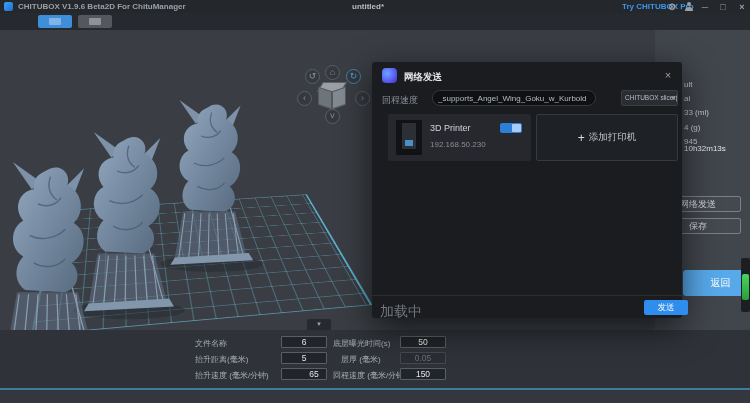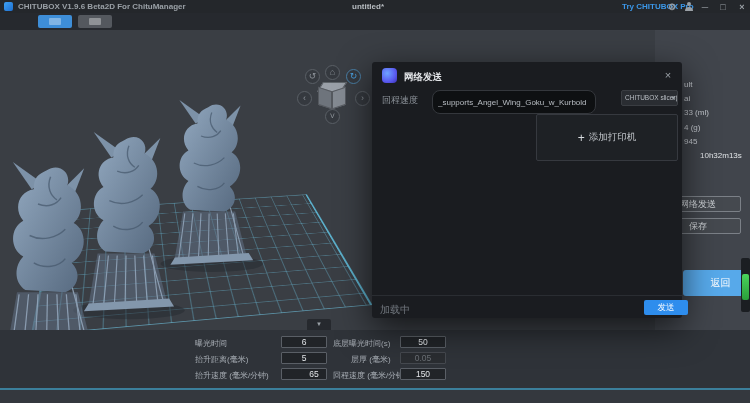--- a/index.html
+++ b/index.html
@@ -64,21 +64,21 @@
 
   
   .dialog { position:absolute; left:372px; top:62px; width:310px; height:256px; background:#1a1c20;
             border-radius:3px; box-shadow:0 10px 34px rgba(0,0,0,.65); z-index:10; }
   .dlg-icon { position:absolute; left:10px; top:6px; width:15px; height:15px; border-radius:4px;
               background:radial-gradient(circle at 35% 35%, #6ea4ff, #5a5af0 60%, #3a2fb0); }
   .dlg-title { position:absolute; left:32px; top:9px; font-size:9.5px; font-weight:bold; color:#e8eaed; }
   .dlg-close { position:absolute; left:288px; top:5px; width:16px; height:16px; color:#9aa0a6; font-size:11px;
                text-align:center; line-height:16px; }
   .dlg-file-label { position:absolute; left:10px; top:32px; font-size:9px; color:#8d939a; }
-  .dlg-file-input { position:absolute; left:60px; top:28px; width:164px; height:24px; background:#0e1012;
+  .dlg-file-input { position:absolute; left:60px; top:28px; width:164px; height:16px; background:#0e1012;
                border:1px solid #34373c; border-radius:8px; color:#b8bdc3; font-size:8px; padding:0 5px;
                font-family:"Liberation Sans", sans-serif; }
   .dlg-format { position:absolute; left:249px; top:28px; width:57px; height:16px; background:#2a2d32;
                border:1px solid #3a3d42; border-radius:2px; color:#b9bec4; font-size:6.5px; line-height:14px;
                padding-left:3px; white-space:nowrap; overflow:hidden; }
   .dlg-format .caret { position:absolute; right:2px; top:0; font-size:7px; color:#9aa0a6; }
 
   .printer-card { position:absolute; left:16px; top:52px; width:143px; height:47px; background:#26282d; border-radius:2px; }
   .printer-thumb { position:absolute; left:8px; top:6px; width:26px; height:35px; background:#101215; border-radius:1px; overflow:hidden; }
   .printer-thumb .pt-body { position:absolute; left:6px; top:3px; width:14px; height:26px; background:#2c2f35; border-radius:1px; }
@@ -87,21 +87,21 @@
   .printer-toggle { position:absolute; left:112px; top:9px; width:22px; height:10px; background:#2d7fd6; border-radius:2px; }
   .printer-toggle .knob { position:absolute; right:1px; top:1px; width:9px; height:8px; background:#a8cdf2; border-radius:1px; }
   .printer-ip { position:absolute; left:42px; top:26px; font-size:8px; color:#878d94; }
 
   .add-card { position:absolute; left:164px; top:52px; width:142px; height:47px; background:#1e2125;
               border:1px solid #36393f; border-radius:2px; display:flex; align-items:center; justify-content:center;
               color:#c3c7cc; font-size:9.5px; gap:4px; }
   .add-card .plus { font-size:12px; color:#d8dbdf; }
 
   .dlg-footer { position:absolute; left:0; top:233px; width:310px; height:23px; border-top:1px solid #2a2d32; }
-  .dlg-foot-link { position:absolute; left:8px; top:7px; font-size:10px; color:#70767d; }
+  .dlg-foot-link { position:absolute; left:8px; top:7px; font-size:14px; color:#70767d; }
   .dlg-send { position:absolute; left:272px; top:4px; width:44px; height:15px; background:#2e8ded; border-radius:2px;
               color:#fff; font-size:8.5px; text-align:center; line-height:15px; }
 
   
   .params { position:absolute; left:0; top:330px; width:750px; height:58px; background:#2f3339; z-index:6; }
   .p-label { position:absolute; font-size:8px; color:#a7adb4; white-space:nowrap; }
   .p-input { position:absolute; width:46px; height:12px; background:#212428; border:1px solid #5a5f66;
              border-radius:1px; color:#e2e5e8; font-size:8.5px; text-align:center; font-family:"Liberation Sans", sans-serif; }
   .p-input.disabled { background:#2a2d31; color:#6b7076; border-color:#45494f; }
   .divider { position:absolute; left:0; top:388px; width:750px; height:2px; background:#3b7f9b; z-index:6; }
@@ -197,64 +197,75 @@
 
     <div class="collapse-tab">▼</div>
   </div>
 
   <div class="right-panel">
     <div class="rp-stat" style="top:50px;">ult</div>
     <div class="rp-stat" style="top:64px;">ai</div>
     <div class="rp-stat" style="top:78px;">33  (ml)</div>
     <div class="rp-stat" style="top:93px;">4  (g)</div>
     <div class="rp-stat" style="top:107px;">945</div>
-    <div class="rp-stat" style="top:121px; color:#e2e5e8;margin-left:16px;">10h32m13s</div>
+    <div class="rp-stat" style="top:114px; color:#e2e5e8;">10h32m13s</div>
     <div class="rp-btn" style="top:166px;">网络发送</div>
     <div class="rp-btn" style="top:188px;">保存</div>
     <div class="rp-back">返回</div>
     <div class="slider-track">
       <div class="slider-handle"></div>
     </div>
   </div>
 
   <div class="dialog">
     <div class="dlg-icon"></div>
     <div class="dlg-title">网络发送</div>
     <div class="dlg-close">×</div>
 
     <div class="dlg-file-label">回程速度</div>
     <input class="dlg-file-input" value="_supports_Angel_Wing_Goku_w_Kurbold" style="">
     <div class="dlg-format">
       <span>CHITUBOX slicer(*.ctb)</span>
       <span class="caret">▾</span>
     </div>
 
+    <div class="printer-card">
+      <div class="printer-thumb">
+        <div class="pt-body"></div>
+        <div class="pt-screen"></div>
+      </div>
+      <div class="printer-name">3D Printer</div>
+      <div class="printer-toggle">
+        <div class="knob"></div>
+      </div>
+      <div class="printer-ip">192.168.50.230</div>
+    </div>
 
     <div class="add-card">
       <span class="plus">+</span>
       <span>添加打印机</span>
     </div>
 
     <div class="dlg-footer">
       <div class="dlg-foot-link">加载中</div>
       <div class="dlg-send">发送</div>
     </div>
   </div>
 
   <div class="params">
-    <div class="p-label" style="left:195px; top:8px;">曝光时间</div>
+    <div class="p-label" style="left:195px; top:8px;">文件名称</div>
     <input class="p-input" style="left: 281px; top: 6px;" value="6">
     <div class="p-label" style="left:195px; top:24px;">抬升距离(毫米)</div>
     <input class="p-input" style="left: 281px; top: 22px;" value="5">
     <div class="p-label" style="left:195px; top:40px;">抬升速度 (毫米/分钟)</div>
     <input class="p-input" style="left: 281px; top: 38px; padding-left: 20px;" value="65">
 
     <div class="p-label" style="left:333px; top:8px;">底层曝光时间(s)</div>
     <input class="p-input" style="left: 400px; top: 6px;" value="50">
-    <div class="p-label" style="left:351px; top:24px;">层厚 (毫米)</div>
+    <div class="p-label" style="left:341px; top:24px;">层厚 (毫米)</div>
     <input class="p-input disabled" style="left: 400px; top: 22px;" value="0.05">
     <div class="p-label" style="left:333px; top:40px;">回程速度 (毫米/分钟)</div>
     <input class="p-input" style="left: 400px; top: 38px;" value="150">
   </div>
   <div class="divider"></div>
   <div class="statusbar"></div>
 
 </div>
 
 </body></html>

